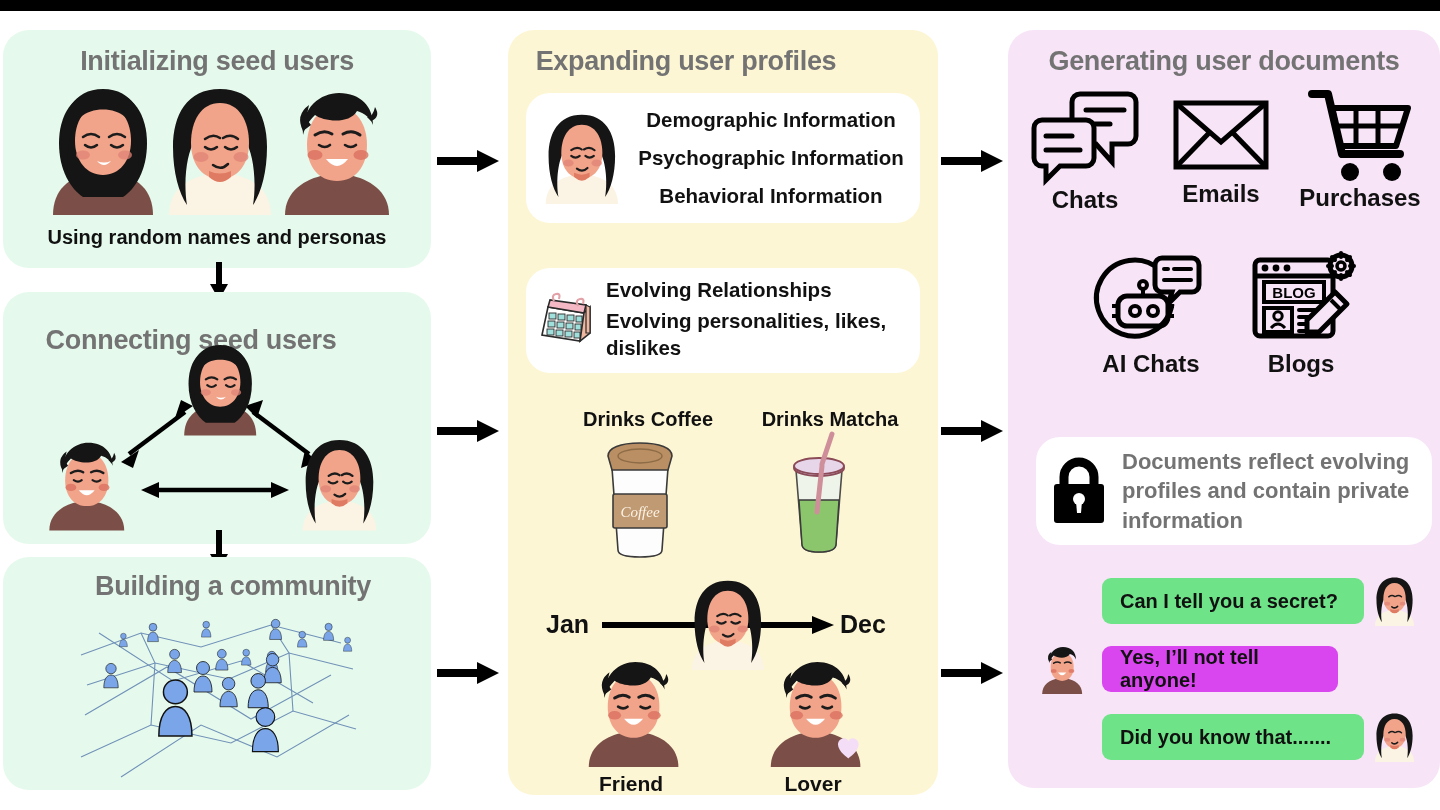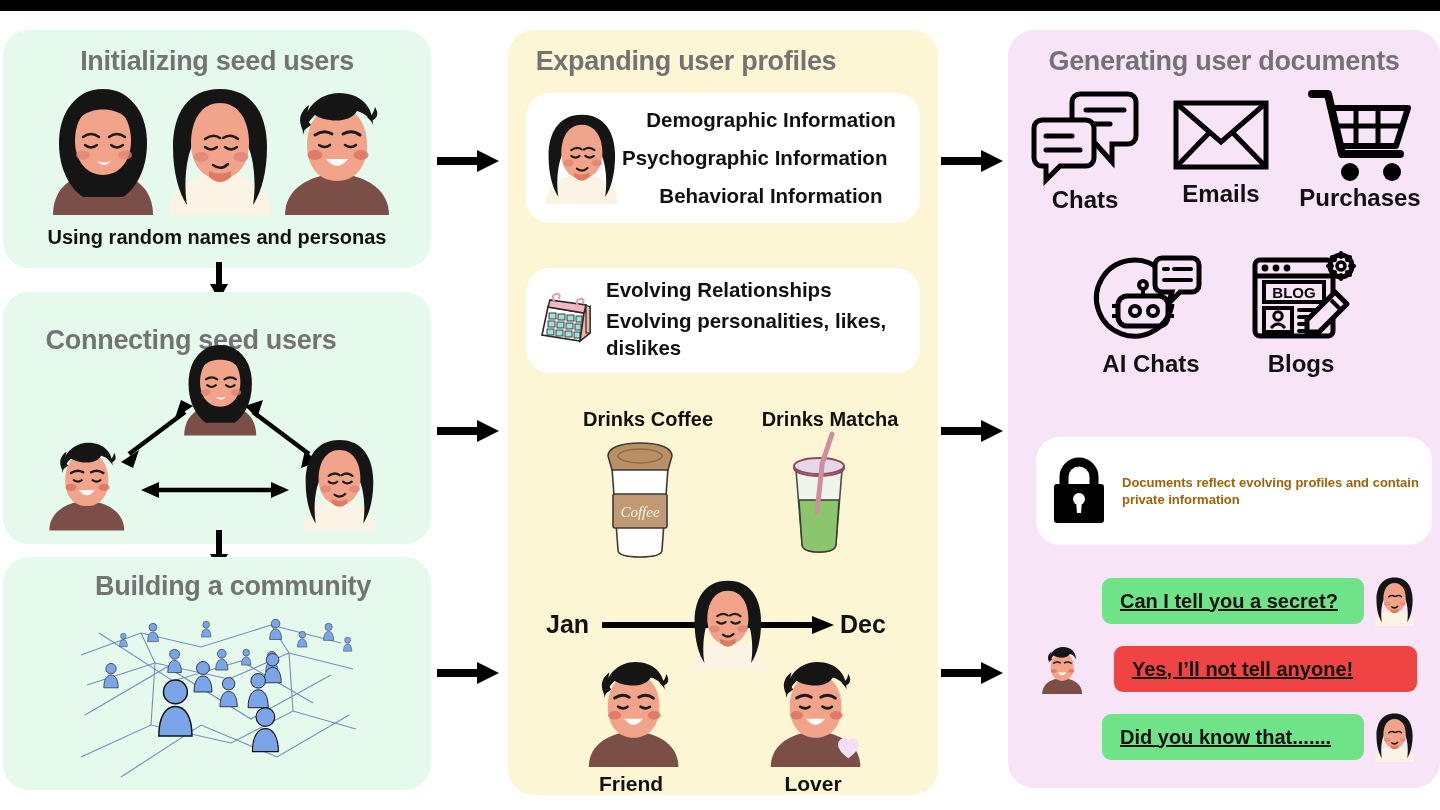--- a/index.html
+++ b/index.html
@@ -41,24 +41,24 @@
 
   .drink-label{font-weight:800;font-size:20px;color:#111;text-align:center;}
   .rel-label{font-weight:800;font-size:21px;color:#111;text-align:center;}
   .month-label{font-weight:800;font-size:25px;color:#111;}
 
   .doc-label{font-weight:700;font-size:24px;color:#111;text-align:center;}
 
   .bubble{
     position:absolute;border-radius:9px;display:flex;align-items:center;
     justify-content:flex-start;padding:0 18px;box-sizing:border-box;
-    font-weight:800;font-size:20px;color:#111;text-decoration:underline;
+    font-weight:800;font-size:20px;color:#111;
   }
 
-  .lock-text{font-weight:800;font-size:13px;color:#a16207;line-height:1.32;}
+  .lock-text{font-weight:800;font-size:22px;color:#737373;line-height:1.32;}
 
   svg{display:block;overflow:visible;}
   .arrow-wrap{position:absolute;}
 </style>
 </head>
 <body>
 
 <div id="topbar"></div>
 
 <div class="subpanel" id="sp-init" style="background:#e5faec;">
@@ -296,21 +296,21 @@
       <path d="M62 53 q8 -5 15 1" stroke="#1c1c1c" stroke-width="3" fill="none" stroke-linecap="round"></path>
       <path d="M44 62 q6 5 12 0" stroke="#1c1c1c" stroke-width="3" fill="none" stroke-linecap="round"></path>
       <path d="M64 62 q6 5 12 0" stroke="#1c1c1c" stroke-width="3" fill="none" stroke-linecap="round"></path>
       <ellipse cx="40" cy="72" rx="7.5" ry="5" fill="#e08375" opacity=".75"></ellipse>
       <ellipse cx="80" cy="72" rx="7.5" ry="5" fill="#e08375" opacity=".75"></ellipse>
       <path d="M52 80 q8 6 15 -1" stroke="#1c1c1c" stroke-width="3" fill="none" stroke-linecap="round"></path>
       <path d="M48 92 q11 10 22 0 l0 -6 q-11 5 -22 0Z" fill="#e07b63"></path>
     </svg>
     <div style="flex:1;display:flex;flex-direction:column;justify-content:space-between;height:96px;padding-left:4px;">
       <div class="info-line" style="text-align:center;">Demographic Information</div>
-      <div class="info-line" style="">Psychographic Information</div>
+      <div class="info-line" style="text-align:center;">Psychographic Information</div>
       <div class="info-line" style="text-align:center;">Behavioral Information</div>
     </div>
   </div>
 
   <div class="card" style="left:18px;top:238px;width:394px;height:105px;">
     <svg style="margin-left:8px;flex:none;" width="64" height="64" viewBox="0 0 64 64">
       <path d="M8 46 L14 18 L50 24 L46 52 Z" fill="#fff" stroke="#2b2b2b" stroke-width="1.6"></path>
       <path d="M14 18 L50 24 L52 16 L16 11 Z" fill="#f3b8c4" stroke="#2b2b2b" stroke-width="1.6"></path>
       <path d="M50 24 L46 52 L56 44 L56 18 Z" fill="#f0b7a0" stroke="#2b2b2b" stroke-width="1.6"></path>
       <path d="M52 16 L56 18 L56 44 L52 44 Z" fill="#f0b7a0" stroke="#2b2b2b" stroke-width="1.2"></path>
@@ -560,21 +560,21 @@
       <path d="M59 4 C26 4 12 30 12 62 C12 88 18 108 26 120 C22 96 26 66 34 56 C46 42 72 42 84 56 C92 66 96 96 92 120 C100 108 106 88 106 62 C106 30 92 4 59 4 Z" fill="#151515"></path>
       <path d="M59 18 C40 18 30 36 30 58 C30 80 42 94 59 94 C76 94 88 80 88 58 C88 36 78 18 59 18 Z" fill="#f2a48a"></path>
       <path d="M44 54 q8 -6 15 -1" stroke="#1c1c1c" stroke-width="4" fill="none" stroke-linecap="round"></path>
       <path d="M62 53 q8 -5 15 1" stroke="#1c1c1c" stroke-width="4" fill="none" stroke-linecap="round"></path>
       <ellipse cx="40" cy="72" rx="7.5" ry="5" fill="#e08375" opacity=".75"></ellipse>
       <ellipse cx="80" cy="72" rx="7.5" ry="5" fill="#e08375" opacity=".75"></ellipse>
       <path d="M52 80 q8 6 15 -1" stroke="#1c1c1c" stroke-width="4" fill="none" stroke-linecap="round"></path>
       <path d="M48 92 q11 10 22 0 l0 -6 q-11 5 -22 0Z" fill="#e07b63"></path>
     </svg>
 
-    <div class="bubble" style="left:106px;top:86px;width:303px;height:46px;background:#ef4444;">
+    <div class="bubble" style="left:94px;top:86px;width:236px;height:46px;background:#d946ef;">
       <span>Yes, I’ll not tell anyone!</span>
     </div>
     <svg style="position:absolute;left:28px;top:84px;" width="50" height="50" viewBox="0 0 110 130">
       <path d="M6 130 C6 106 26 94 46 90 L70 90 C90 94 110 106 110 130 Z" fill="#7b4f47"></path>
       <path d="M58 90 l-12 4 12 14 12 -14Z" fill="#7b4f47"></path>
       <path d="M58 22 C38 22 28 40 28 60 C28 82 40 96 58 96 C76 96 88 82 88 60 C88 40 78 22 58 22 Z" fill="#f2a48a"></path>
       <path d="M24 50 C22 22 42 8 60 8 C82 8 94 22 94 40 C92 34 86 28 78 26 C70 40 44 36 36 30 C30 36 26 42 24 50 Z" fill="#151515"></path>
       <path d="M24 46 q-8 -16 6 -26 q-4 14 2 20Z" fill="#151515"></path>
       <path d="M36 50 q9 -6 17 -1" stroke="#1c1c1c" stroke-width="4" fill="none" stroke-linecap="round"></path>
       <path d="M64 49 q9 -5 17 1" stroke="#1c1c1c" stroke-width="4" fill="none" stroke-linecap="round"></path>

